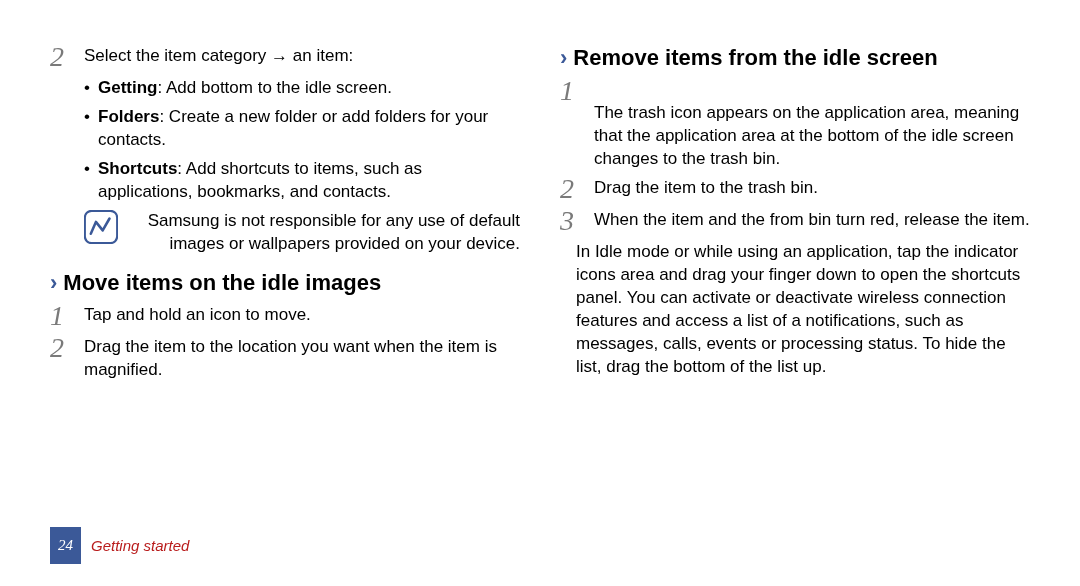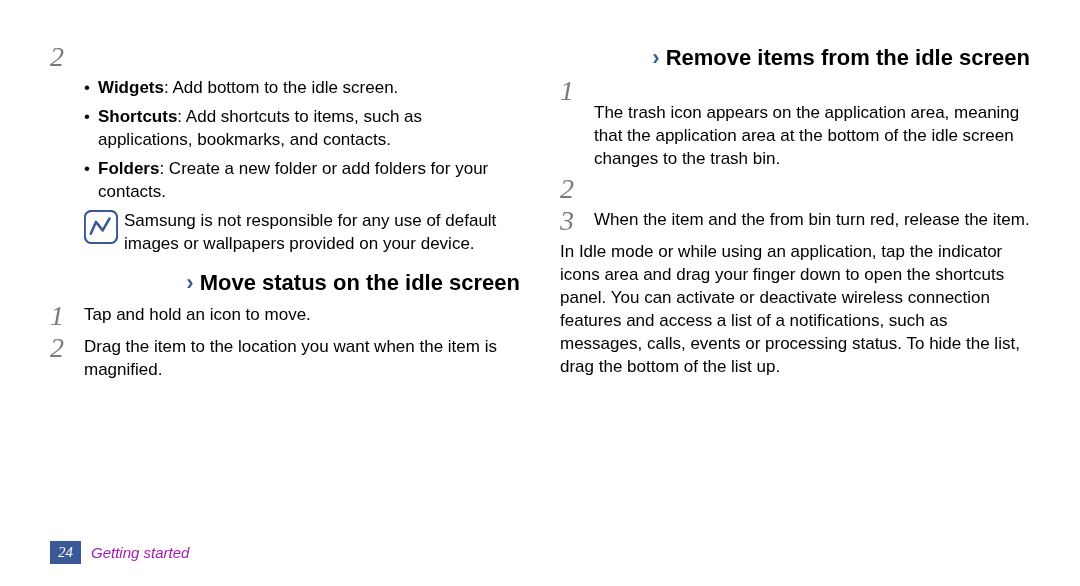--- a/index.html
+++ b/index.html
@@ -10,57 +10,58 @@
   .step { display:flex; align-items:flex-start; margin-bottom:6px; }
   .stepnum { font-family: Georgia, "Times New Roman", serif; font-style:italic; font-size:28px; color:#7a7a7a; width:34px; flex:none; line-height:1; margin-top:-2px; }
   .stepbody { font-size:17px; line-height:1.35; flex:1; }
   ul.bullets { list-style:none; padding:0; margin:6px 0 6px 34px; }
   ul.bullets>li { font-size:17px; line-height:1.35; margin-bottom:6px; position:relative; padding-left:14px; }
   ul.bullets>li::before { content:"•"; position:absolute; left:0; top:0; }
   .bold { font-weight:700; }
   .noterow { display:flex; align-items:flex-start; margin:6px 0 14px 34px; }
   .noteicon { width:34px; height:34px; flex:none; margin-right:6px; }
   .noteicon svg { width:34px; height:34px; }
-  .notetext { font-size:17px; line-height:1.35; }
-  h2.section { font-size:22px; font-weight:700; margin:14px 0 8px 0; line-height:1.2;text-align:right; }
+  .notetext { font-size:17px; line-height:1.35;text-align:right; }
+  h2.section { font-size:22px; font-weight:700; margin:14px 0 8px 0; line-height:1.2; }
   h2.section .chev { color:var(--accent); font-weight:900; margin-right:6px; font-size:22px; }
-  .para { font-size:17px; line-height:1.35; margin:4px 0 8px 0; }
+  .para { font-size:17px; line-height:1.35; margin:4px 0 8px 16px; }
   .footer { position:absolute; left:50px; bottom:22px; display:flex; align-items:center; gap:10px; }
-  .pagenum-box { background:var(--accent); color:#fff; font-style:italic; font-family:Georgia,serif; font-size:15px; padding:3px 8px; }
-  .section-name { font-style:italic; color:#a21caf; font-size:15px; }
+  .pagenum-box { background:var(--accent); color:#fff; font-style:italic; font-family:Georgia,serif; font-size:15px; padding:10px 8px; }
+  .section-name { font-style:italic; color:#b91c1c; font-size:15px; }
 </style>
 </head>
 <body>
 
 <div class="page">
 
   <div class="col">
 
     <div class="step">
       <div class="stepnum">2</div>
+      <div class="stepbody">Select the item category → an item:</div>
     </div>
 
     <ul class="bullets">
-      <li><span class="bold">Widgets</span><span>: Add bottom to the idle screen.</span></li>
+      <li><span class="bold">Getting</span><span>: Add bottom to the idle screen.</span></li>
+      <li><span class="bold">Folders</span><span>: Create a new folder or add folders for your contacts.</span></li>
       <li><span class="bold">Shortcuts</span><span>: Add shortcuts to items, such as applications, bookmarks, and contacts.</span></li>
-      <li><span class="bold">Folders</span><span>: Create a new folder or add folders for your contacts.</span></li>
     </ul>
 
     <div class="noterow">
       <div class="noteicon">
         <svg viewBox="0 0 40 40">
           <rect x="1" y="1" width="38" height="38" rx="8" ry="8" fill="none" stroke="#3b5998" stroke-width="2.5"></rect>
           <path d="M8 28 L14 14 L22 24 L30 10" fill="none" stroke="#3b5998" stroke-width="3" stroke-linecap="round" stroke-linejoin="round"></path>
         </svg>
       </div>
       <div class="notetext">Samsung is not responsible for any use of default images or wallpapers provided on your device.</div>
     </div>
 
     <h2 class="section">
-      <span class="chev">›</span><span>Move status on the idle screen</span>
+      <span class="chev">›</span><span>Move items on the idle images</span>
     </h2>
 
     <div class="step">
       <div class="stepnum">1</div>
       <div class="stepbody">Tap and hold an icon to move.</div>
     </div>
     <div class="step">
       <div class="stepnum">2</div>
       <div class="stepbody">Drag the item to the location you want when the item is magnified.</div>
     </div>
@@ -75,20 +76,21 @@
 
     <div class="step">
       <div class="stepnum">1</div>
       <div class="stepbody">
         <br>
         <span>The trash icon appears on the application area, meaning that the application area at the bottom of the idle screen changes to the trash bin.</span>
       </div>
     </div>
     <div class="step">
       <div class="stepnum">2</div>
+      <div class="stepbody">Drag the item to the trash bin.</div>
     </div>
     <div class="step">
       <div class="stepnum">3</div>
       <div class="stepbody">When the item and the from bin turn red, release the item.</div>
     </div>
 
 
     <div class="para">In Idle mode or while using an application, tap the indicator icons area and drag your finger down to open the shortcuts panel. You can activate or deactivate wireless connection features and access a list of a notifications, such as messages, calls, events or processing status. To hide the list, drag the bottom of the list up.</div>
 
   </div>

